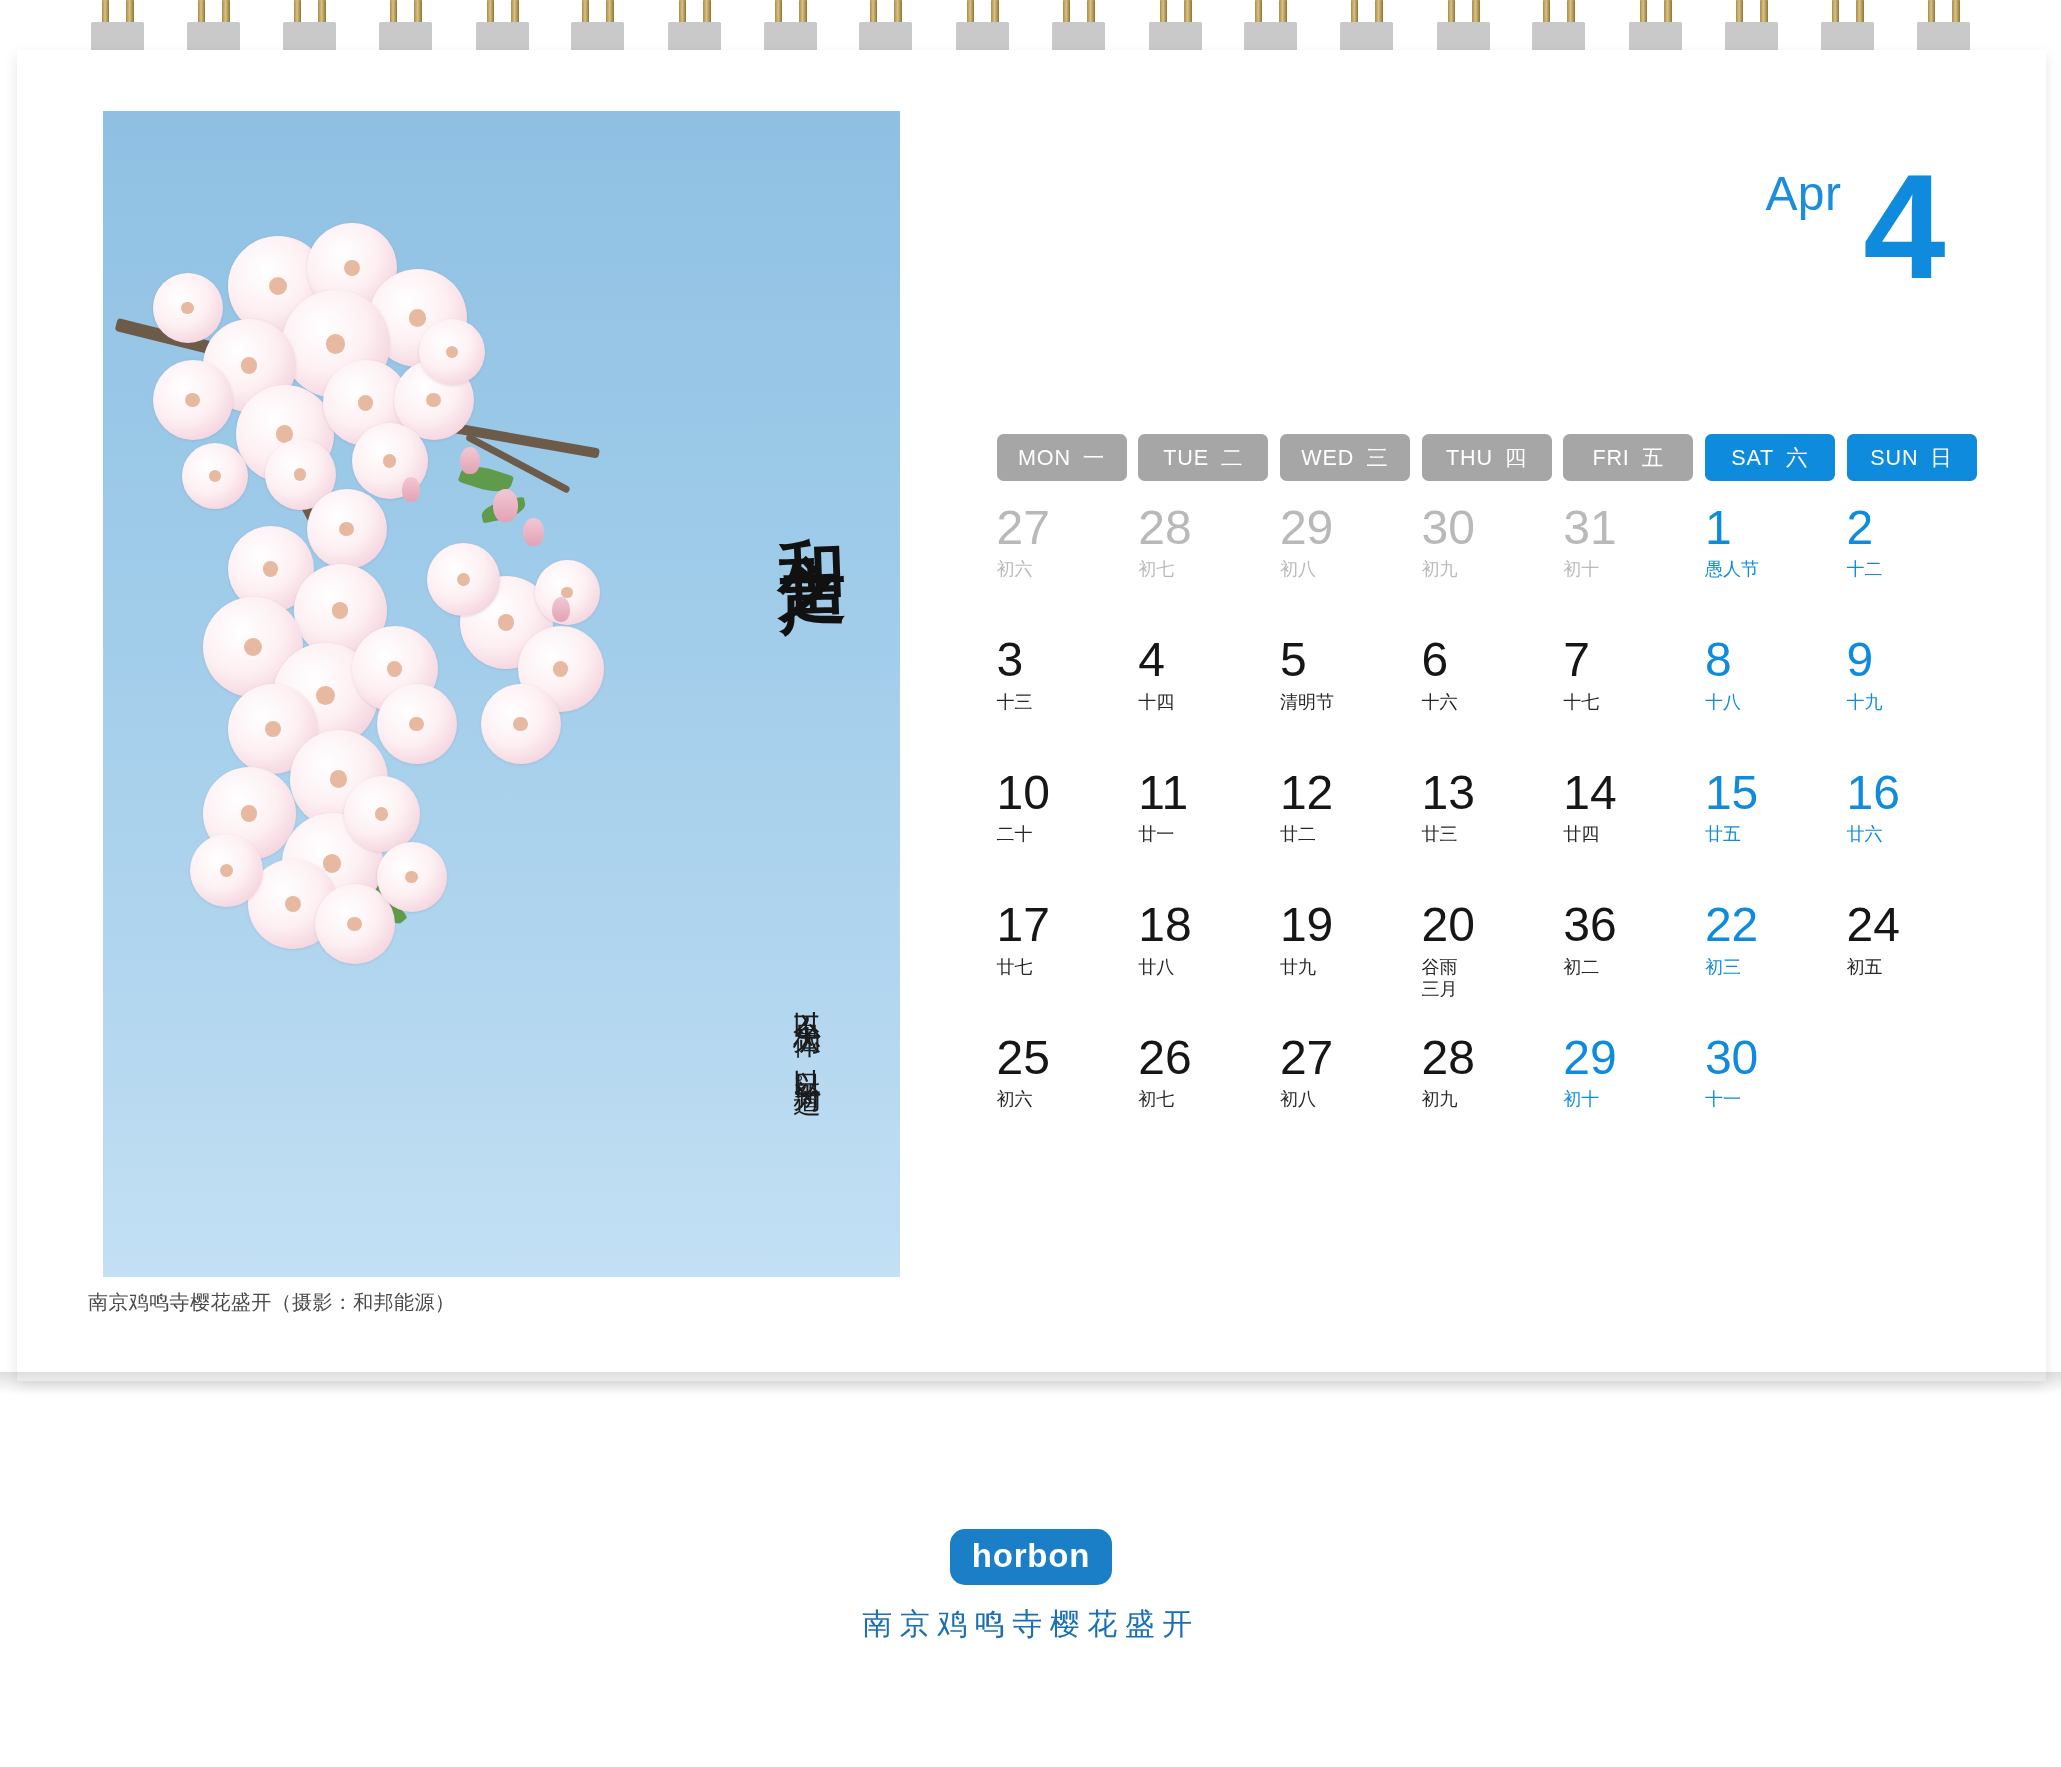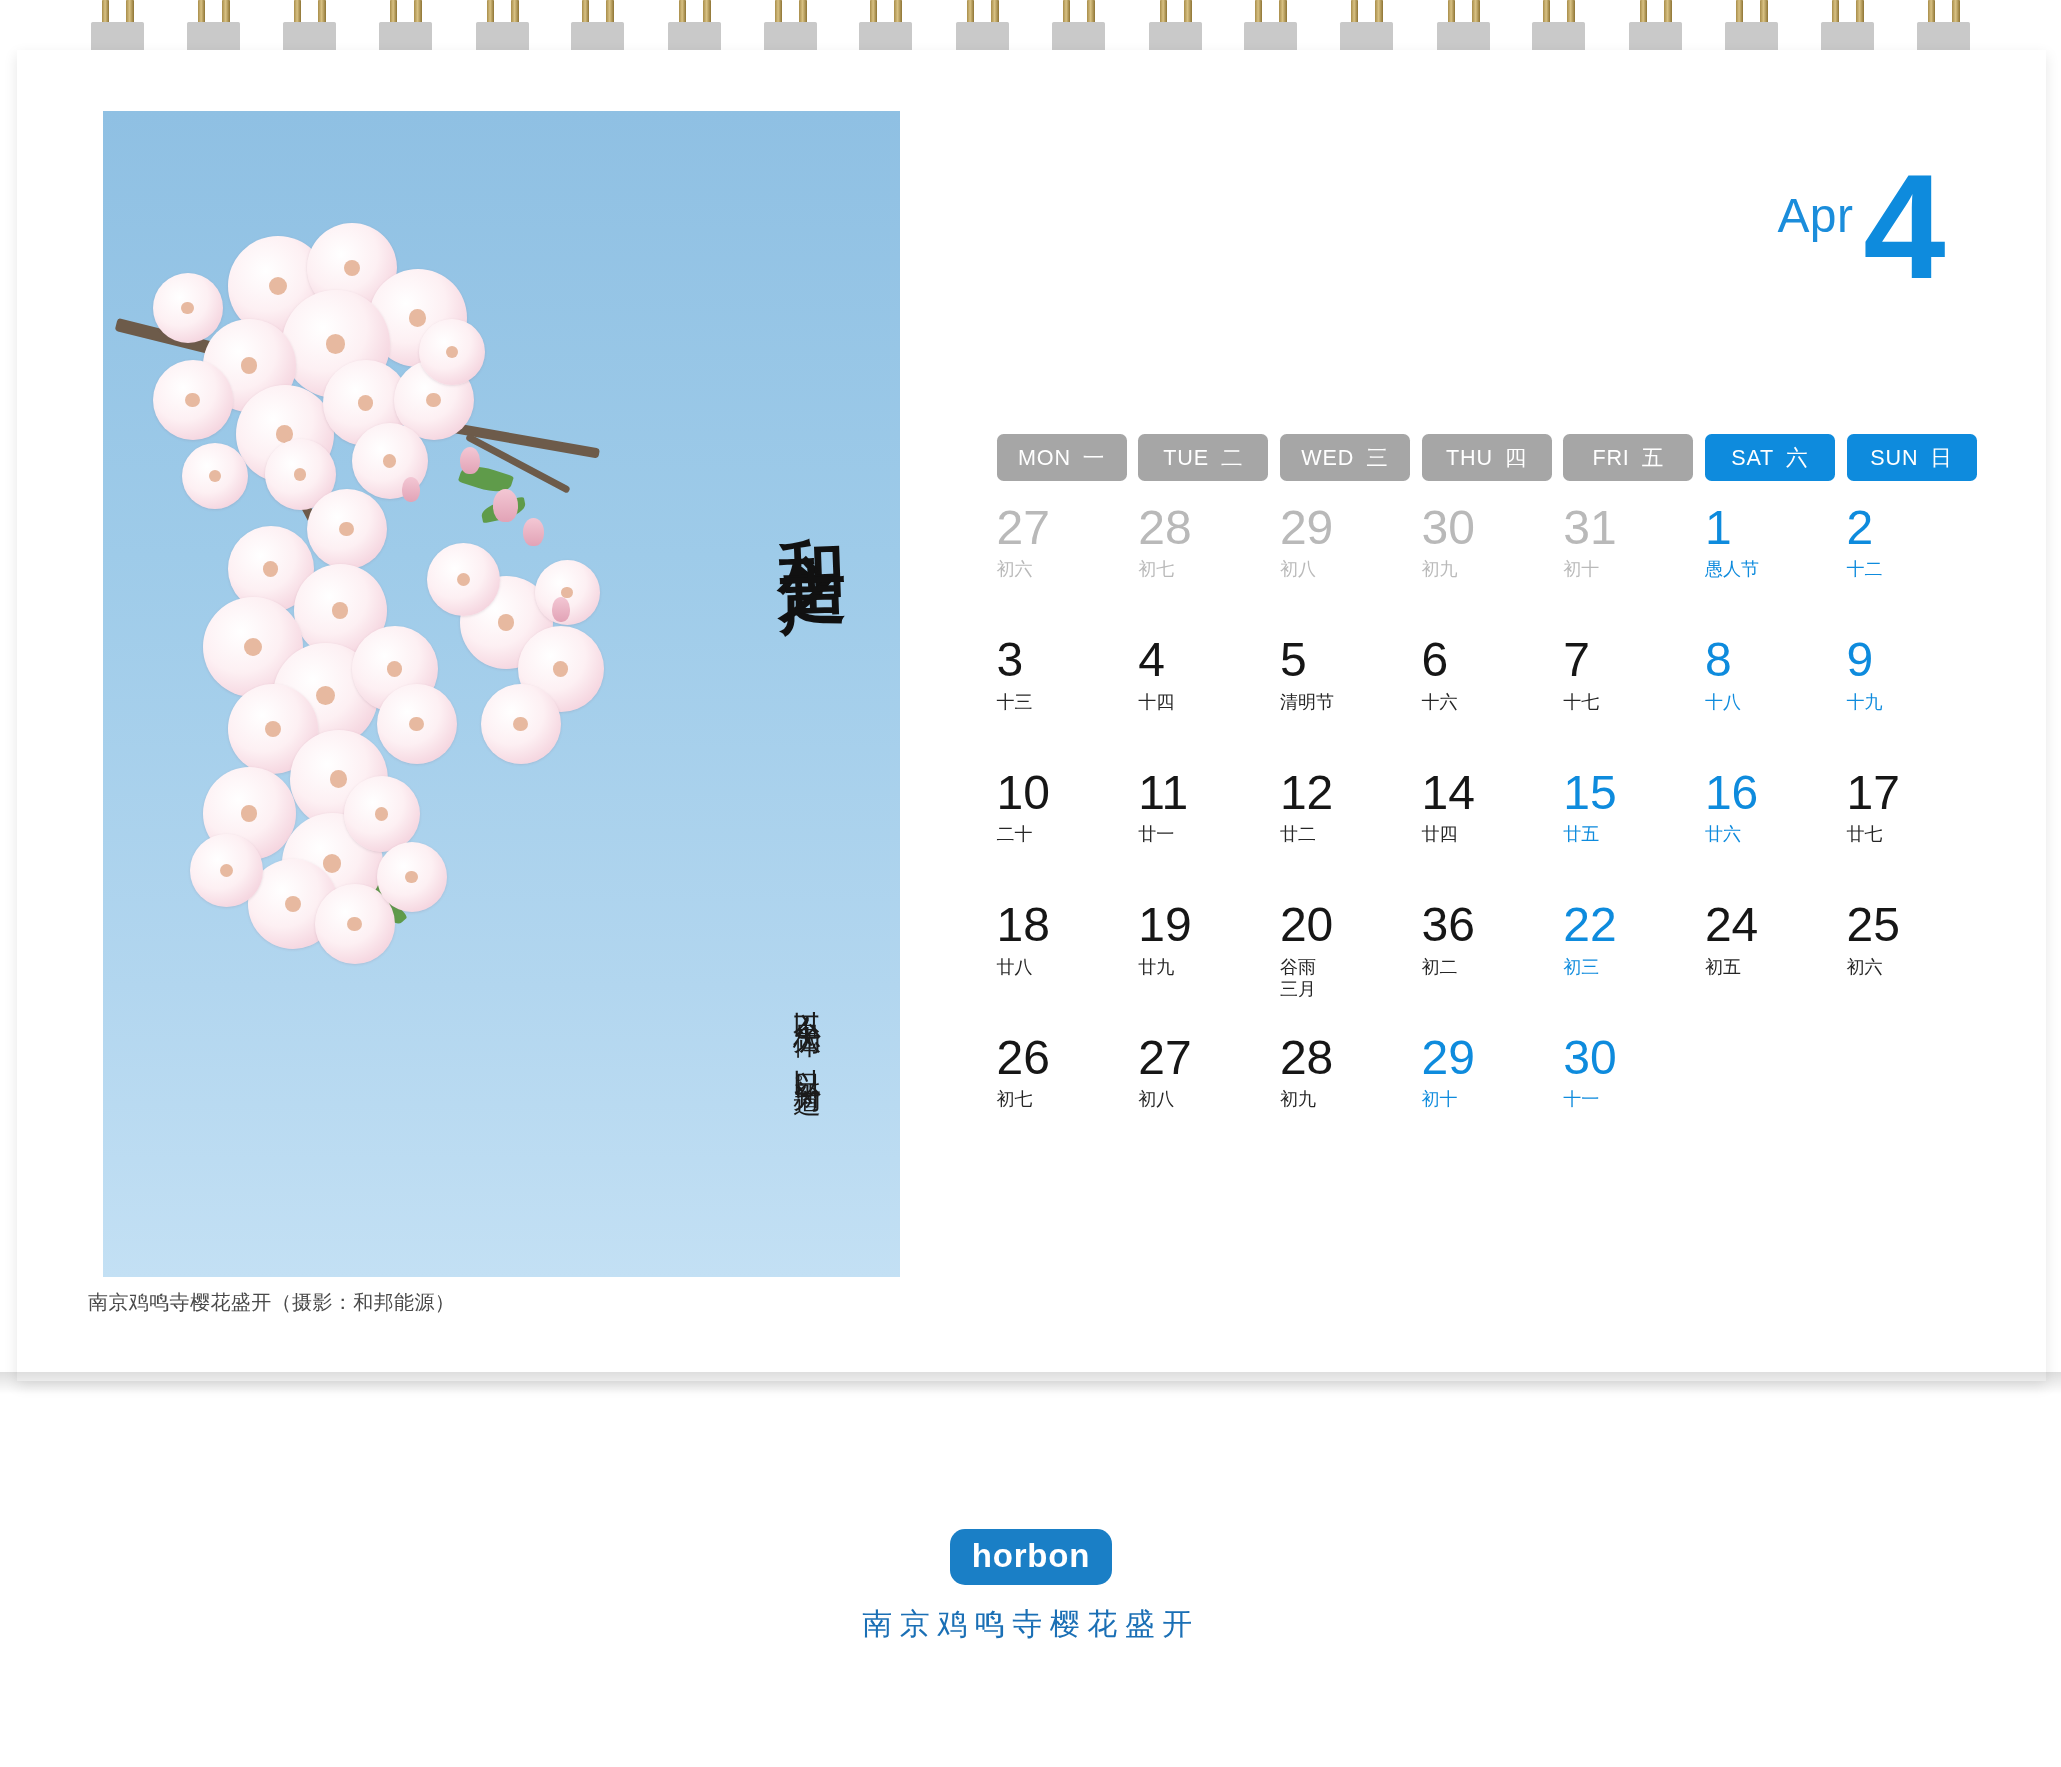--- a/index.html
+++ b/index.html
@@ -177,22 +177,22 @@
     letter-spacing: 5px;
     height: 465px;
   }
 
   
   .month-block {
     position: absolute;
     right: 100px;
     top: 116px;
     display: flex;
-    align-items: center;
-    gap: 10px;
+    align-items: flex-start;
+    gap: 22px;
   }
   .month-en {
     font-size: 48px;
     color: #1b8ddb;
     padding-bottom: 21.6px;
     letter-spacing: 0.4px;
   }
   .month-num {
     font-size: 148px;
     line-height: 0.82;
@@ -548,20 +548,24 @@
           </div>
           <div class="day">
             <div class="num">11</div>
             <div class="lunar">廿一</div>
           </div>
           <div class="day">
             <div class="num">12</div>
             <div class="lunar">廿二</div>
           </div>
           <div class="day">
+            <div class="num">13</div>
+            <div class="lunar">廿三</div>
+          </div>
+          <div class="day">
             <div class="num">14</div>
             <div class="lunar">廿四</div>
           </div>
           <div class="day blue">
             <div class="num">15</div>
             <div class="lunar">廿五</div>
           </div>
           <div class="day blue">
             <div class="num">16</div>
             <div class="lunar">廿六</div>

